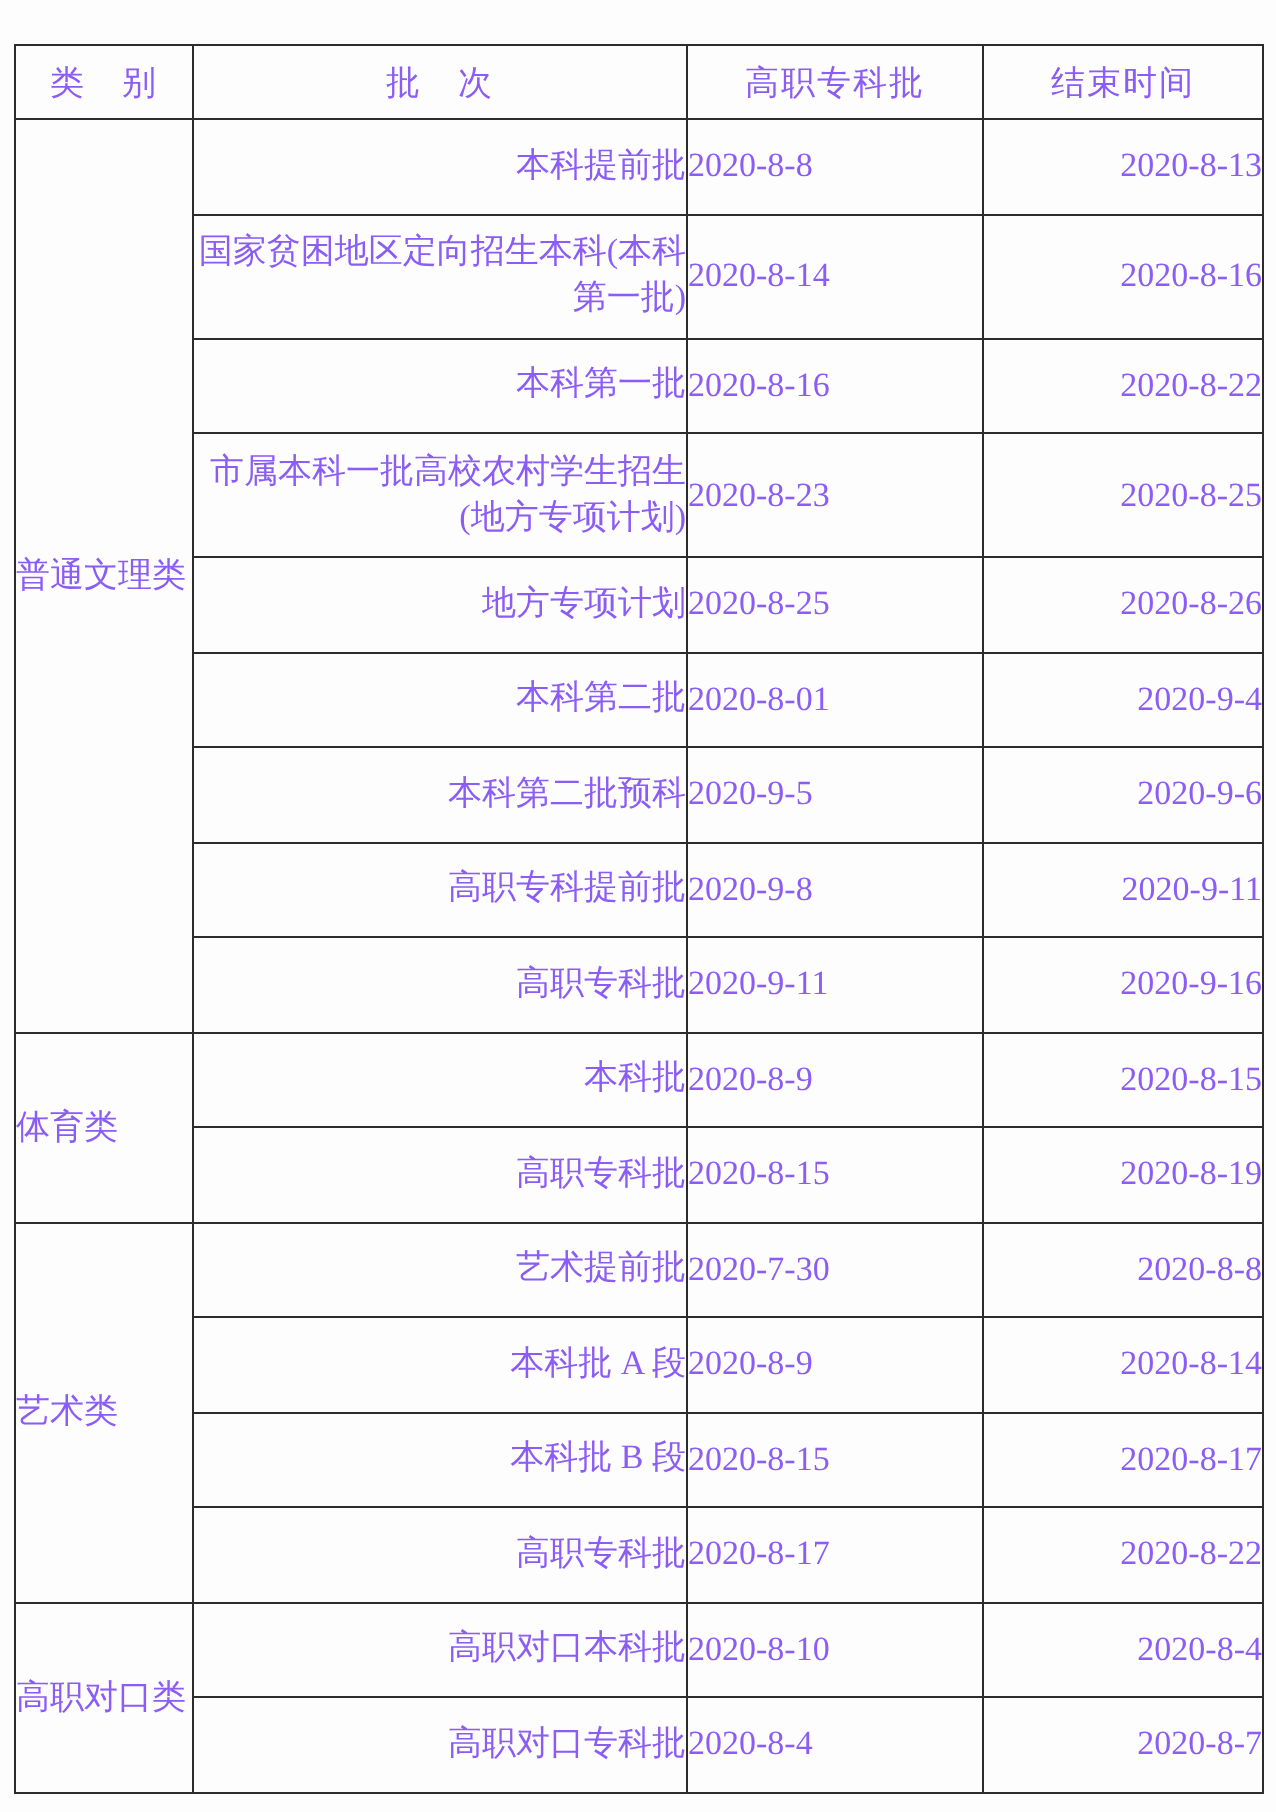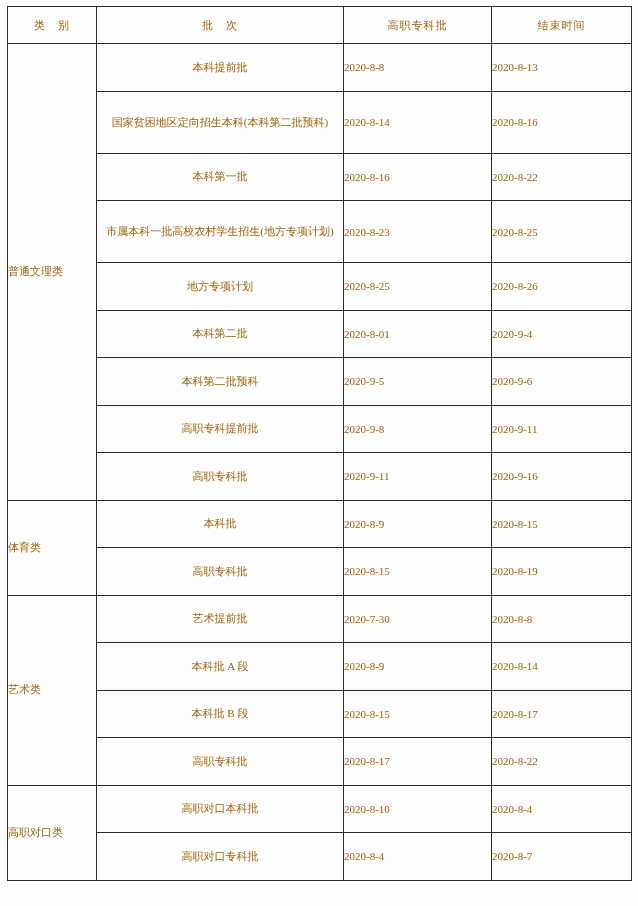--- a/index.html
+++ b/index.html
@@ -13,22 +13,23 @@
     height: 906px;
     box-sizing: border-box;
     padding: 6px 7px 5px 7px;
     background: #fdfdfd;
     overflow: hidden;
   }
   table.schedule {
     border-collapse: collapse;
     table-layout: fixed;
     width: 624px;
-    color: #a16207;
-    font-size: 11px;
+    color: #8b5cf6;
+    font-size: 17px;
+    margin-top: 16px;
   }
   table.schedule th,
   table.schedule td {
     border: 1.5px solid #2c2c2c;
     font-weight: normal;
     padding: 0;
     background: #fdfdfd;
   }
   thead tr { height: 37px; }
   tbody tr { height: 47.5px; }
@@ -38,32 +39,32 @@
     vertical-align: middle;
     letter-spacing: 1px;
   }
   td.category-cell {
     text-align: left;
     vertical-align: middle;
     padding: 0 2px;
     line-height: 1.25;
   }
   td.batch-cell {
-    text-align: center;
+    text-align: right;
     vertical-align: middle;
     padding: 4px 10px 4px 19px;
     line-height: 1.35;
   }
   td.start-cell {
     text-align: left;
     vertical-align: middle;
     padding-left: 13px;
   }
   td.end-cell {
-    text-align: left;
+    text-align: right;
     vertical-align: middle;
     padding-left: 6px;
   }
 </style>
 </head>
 <body>
 
 <div class="page">
   <table class="schedule">
     <colgroup>
@@ -81,21 +82,21 @@
       </tr>
     </thead>
     <tbody>
         <tr>
           <td class="category-cell" rowspan="9">普通文理类</td>
           <td class="batch-cell">本科提前批</td>
           <td class="start-cell">2020-8-8</td>
           <td class="end-cell">2020-8-13</td>
         </tr>
         <tr class="tall">
-          <td class="batch-cell">国家贫困地区定向招生本科(本科第二批预科)</td>
+          <td class="batch-cell">国家贫困地区定向招生本科(本科第一批)</td>
           <td class="start-cell">2020-8-14</td>
           <td class="end-cell">2020-8-16</td>
         </tr>
         <tr>
           <td class="batch-cell">本科第一批</td>
           <td class="start-cell">2020-8-16</td>
           <td class="end-cell">2020-8-22</td>
         </tr>
         <tr class="tall">
           <td class="batch-cell">市属本科一批高校农村学生招生(地方专项计划)</td>

